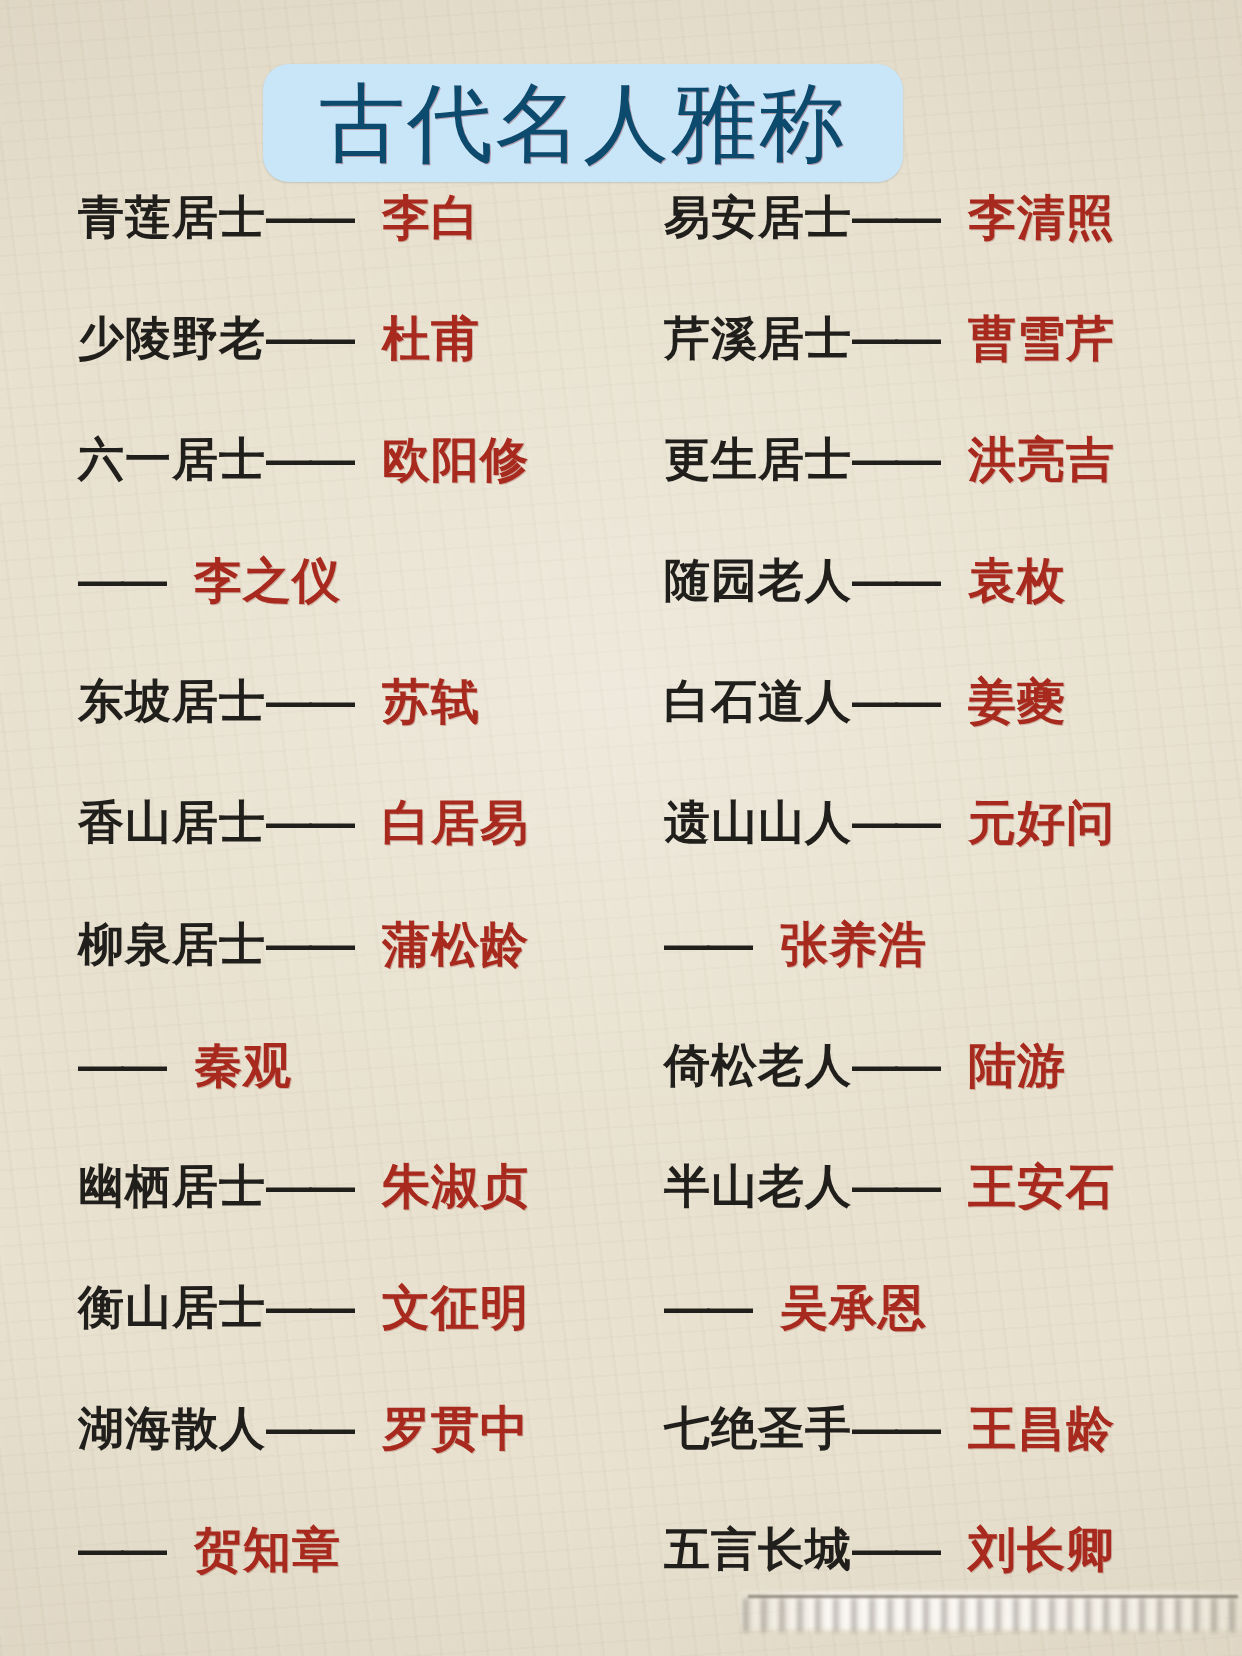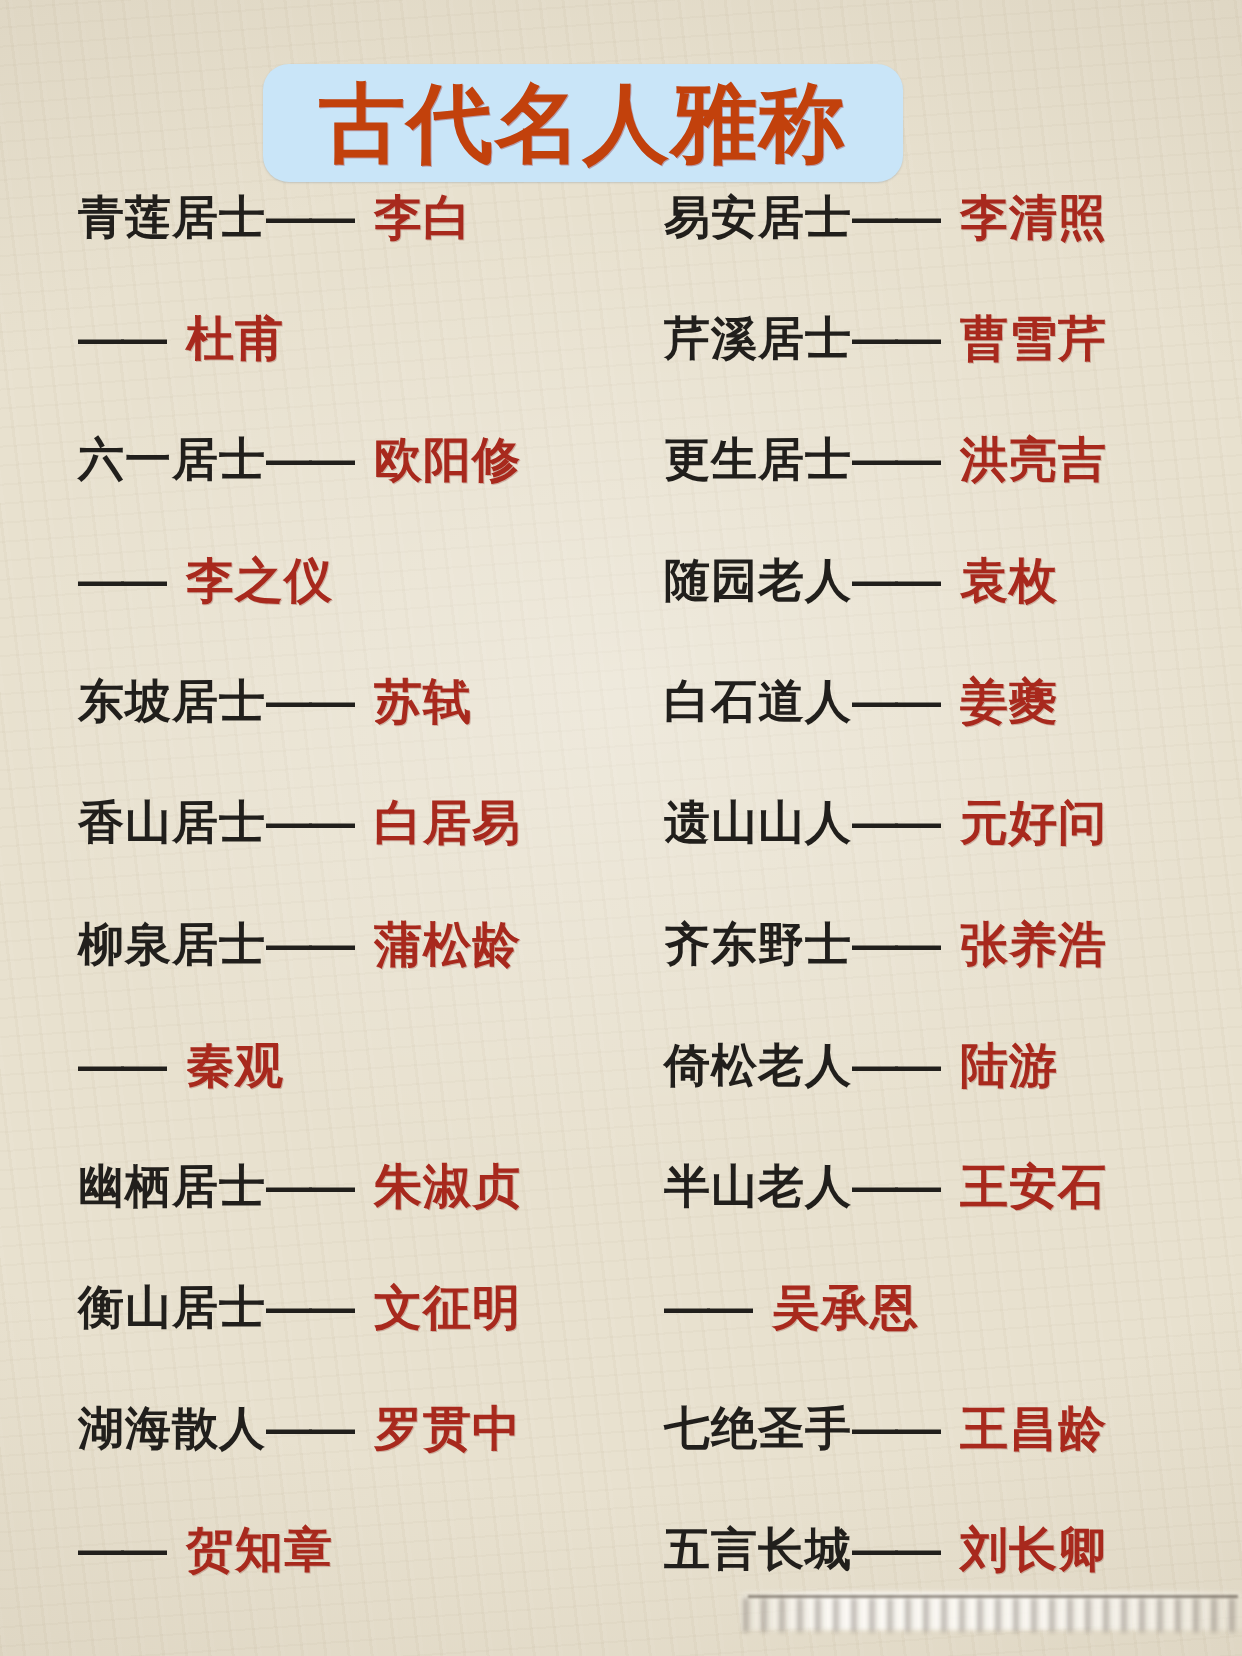--- a/index.html
+++ b/index.html
@@ -16,32 +16,32 @@
       repeating-linear-gradient(83deg, rgba(160,140,105,.05) 0 3px, rgba(255,255,255,.04) 3px 7px, rgba(0,0,0,0) 7px 23px),
       repeating-linear-gradient(-4deg, rgba(150,135,105,.045) 0 2px, rgba(0,0,0,0) 2px 19px);
   }
   .title-pill{
     position:absolute;left:263px;top:64px;width:640px;height:118px;
     background:#c9e5f8;border-radius:26px;
     display:flex;align-items:center;justify-content:center;
     box-shadow:0 1px 2px rgba(90,110,130,.25);
   }
   .title-pill .title-text{
-    font-size:86px;font-weight:700;color:#c2410c;
+    font-size:86px;font-weight:400;color:#0c4a6e;
     letter-spacing:2px;line-height:1;white-space:nowrap;
     text-shadow:1px 1px 0 rgba(140,20,25,.35);
   }
   .col{position:absolute;top:194px;display:flex;flex-direction:column;}
   .col-left{left:78px;}
   .col-right{left:664px;}
   .row{height:121.1px;display:flex;align-items:flex-start;white-space:nowrap;}
   .alias{font-size:46px;font-weight:700;color:#211f1c;letter-spacing:1px;line-height:1;}
   .dash{font-size:46px;font-weight:700;color:#211f1c;letter-spacing:-3px;line-height:1;margin-right:22px;}
   .name{font-size:48px;font-weight:700;color:#a8291d;letter-spacing:1px;line-height:1;
-        text-shadow:1px 1px 0 rgba(120,25,15,.25);}
+        text-shadow:1px 1px 0 rgba(120,25,15,.25);margin-left:8px;}
   .watermark{position:absolute;left:740px;top:1586px;width:502px;height:52px;z-index:5;pointer-events:none;}
   .watermark .band{
     position:absolute;left:0;right:0;top:6px;bottom:8px;border-radius:4px;
     background:linear-gradient(90deg, rgba(255,255,255,.25), rgba(252,250,246,.92) 18%, rgba(252,250,246,.85) 55%, rgba(248,245,238,.72) 85%, rgba(244,240,230,.4));
     filter:blur(2px);
   }
   .watermark .topline{
     position:absolute;top:9px;left:8px;right:4px;height:3px;
     background:rgba(70,60,50,.55);filter:blur(1px);
   }
@@ -61,20 +61,21 @@
   <span class="title-text">古代名人雅称</span>
 </div>
 
 <div class="col col-left" id="col-left">
     <div class="row">
       <span class="alias">青莲居士</span>
       <span class="dash">——</span>
       <span class="name">李白</span>
     </div>
     <div class="row">
+      <span class="alias">少陵野老</span>
       <span class="dash">——</span>
       <span class="name">杜甫</span>
     </div>
     <div class="row">
       <span class="alias">六一居士</span>
       <span class="dash">——</span>
       <span class="name">欧阳修</span>
     </div>
     <div class="row">
       <span class="dash">——</span>
@@ -144,21 +145,20 @@
       <span class="alias">白石道人</span>
       <span class="dash">——</span>
       <span class="name">姜夔</span>
     </div>
     <div class="row">
       <span class="alias">遗山山人</span>
       <span class="dash">——</span>
       <span class="name">元好问</span>
     </div>
     <div class="row">
-      <span class="alias">齐东野士</span>
       <span class="dash">——</span>
       <span class="name">张养浩</span>
     </div>
     <div class="row">
       <span class="alias">倚松老人</span>
       <span class="dash">——</span>
       <span class="name">陆游</span>
     </div>
     <div class="row">
       <span class="alias">半山老人</span>

